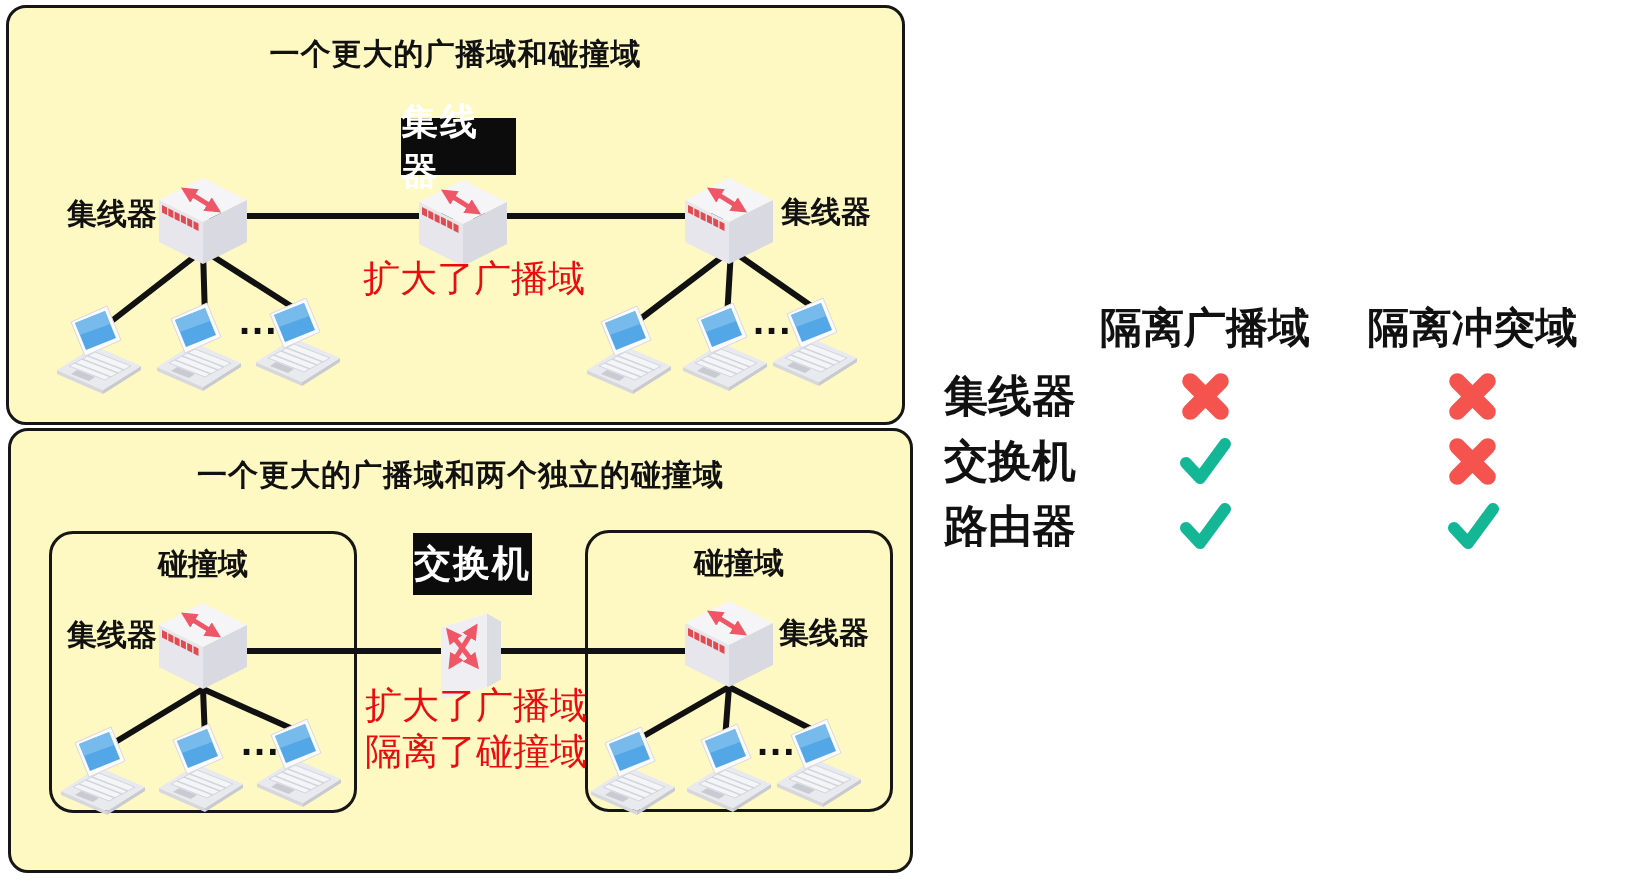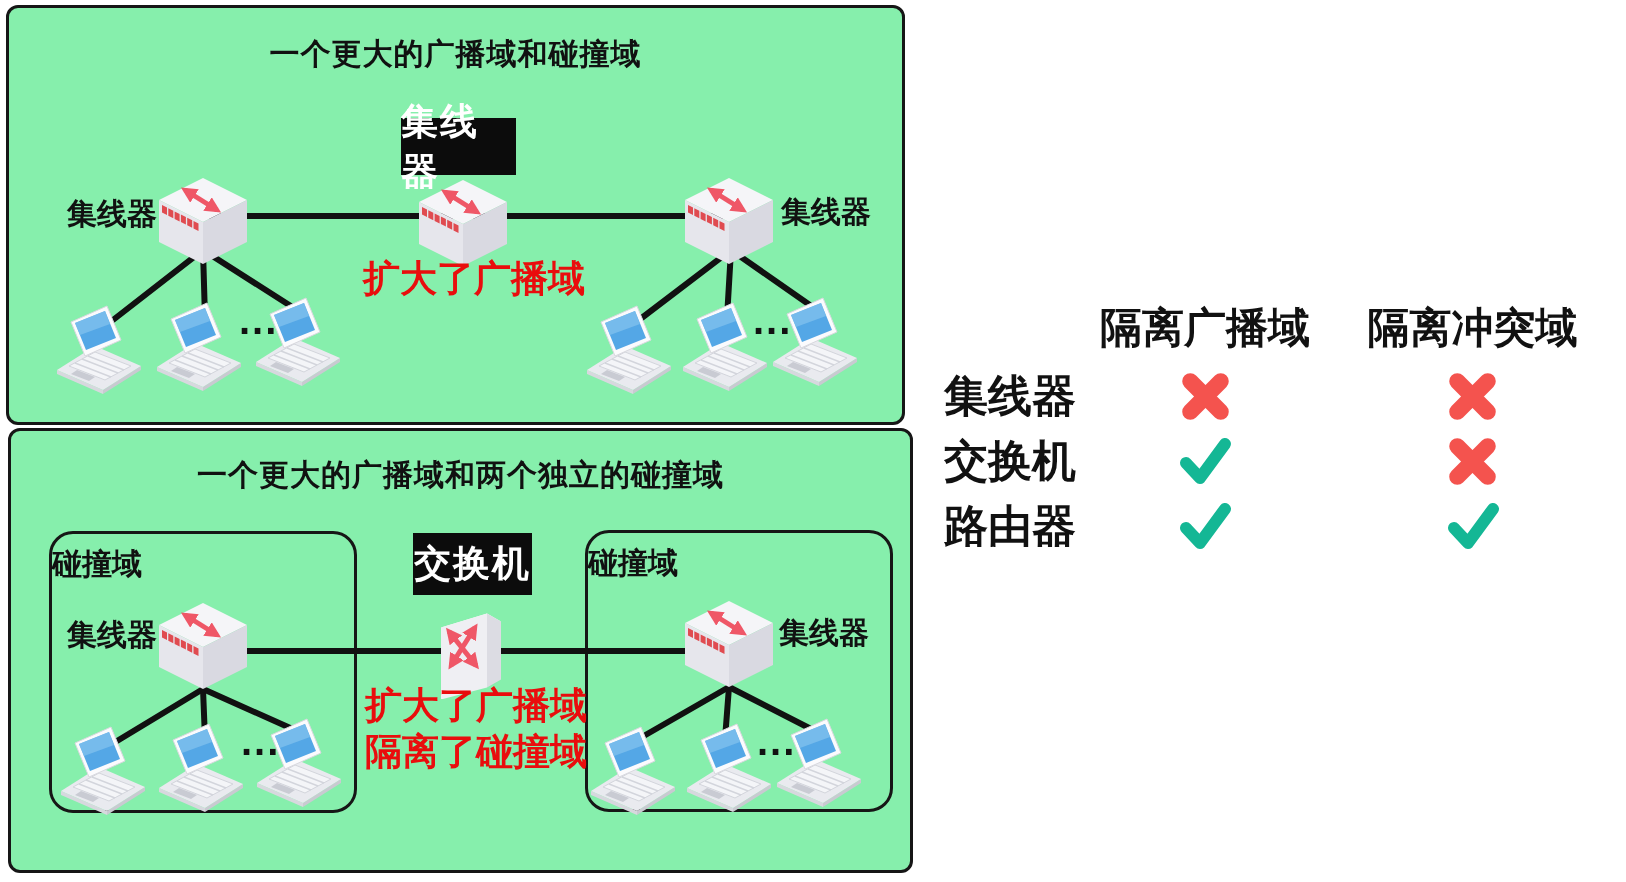--- a/index.html
+++ b/index.html
@@ -1,28 +1,28 @@
 <!DOCTYPE html>
 <html style="--cross: #f4534e; --check: #14b795; --note-red: #e90d0d; --arrow-pink: #ef5767; --panel-bg: #f0f0f0; --laptop-blue: #54a7e6;"><head>
 <meta charset="utf-8">
 <style>
   html,body{margin:0;padding:0;background:#ffffff;}
   body{width:1626px;height:882px;position:relative;overflow:hidden;
        font-family:"Liberation Sans","DejaVu Sans",sans-serif;color:#111;}
-  .panel{position:absolute;background:#86efac;border:3px solid #161616;border-radius:12px;}
+  .panel{position:absolute;background:#fef9c3;border:3px solid #161616;border-radius:20px;}
   #panel-top{left:6px;top:5px;width:893px;height:414px;}
   #panel-bottom{left:8px;top:428px;width:891px;height:439px;padding-left:8px;}
   .panel-title{position:absolute;left:0;right:0;text-align:center;font-size:30px;font-weight:bold;letter-spacing:1px;}
   .device-badge{position:absolute;background:#0c0c0c;color:#ffffff;display:flex;align-items:center;justify-content:center;
                 font-size:37px;font-weight:bold;letter-spacing:2px;z-index:4;}
   .hub-label{position:absolute;font-size:30px;font-weight:bold;z-index:4;white-space:nowrap;}
   .domain-box{position:absolute;border:3px solid #161616;border-radius:24px;background:transparent;z-index:1;}
-  .domain-label{position:absolute;left:0;right:0;top:10px;text-align:left;font-size:30px;font-weight:bold;}
+  .domain-label{position:absolute;left:0;right:0;top:10px;text-align:center;font-size:30px;font-weight:bold;}
   .note{position:absolute;left:250px;width:430px;text-align:center;color:var(--note-red,#e90d0d);
-        font-size:37px;font-weight:bold;line-height:46px;z-index:5;white-space:nowrap;}
+        font-size:37px;font-weight:normal;line-height:46px;z-index:5;white-space:nowrap;}
   .dots{position:absolute;font-size:40px;font-weight:900;line-height:40px;letter-spacing:2px;z-index:4;}
   .wires{position:absolute;left:0;top:0;z-index:2;}
   .icon{position:absolute;z-index:3;}
   
   #cmp{position:absolute;left:905px;top:292px;display:grid;
        grid-template-columns:175px 250px 285px;grid-template-rows:72px 65px 65px 65px;align-items:center;}
   .th{font-size:42px;font-weight:bold;text-align:center;white-space:nowrap;}
   .tlabel{font-size:44px;font-weight:bold;text-align:right;padding-right:4px;white-space:nowrap;}
   .tmark{display:flex;align-items:center;justify-content:center;}
 </style>

